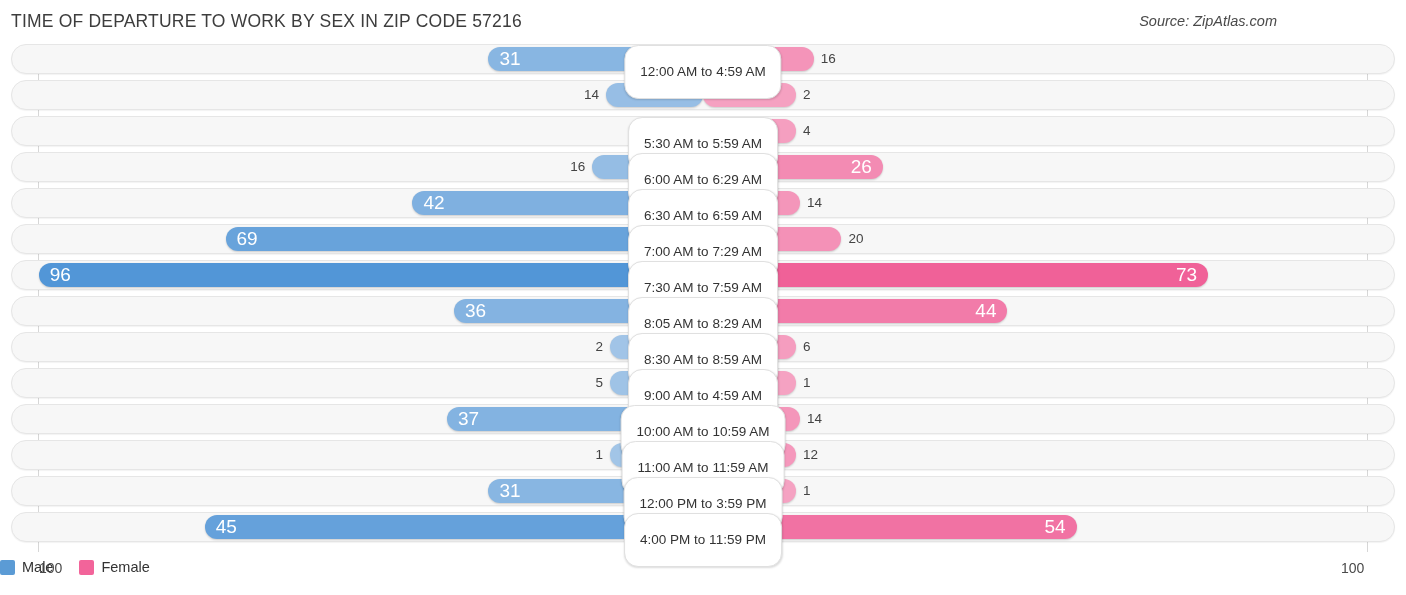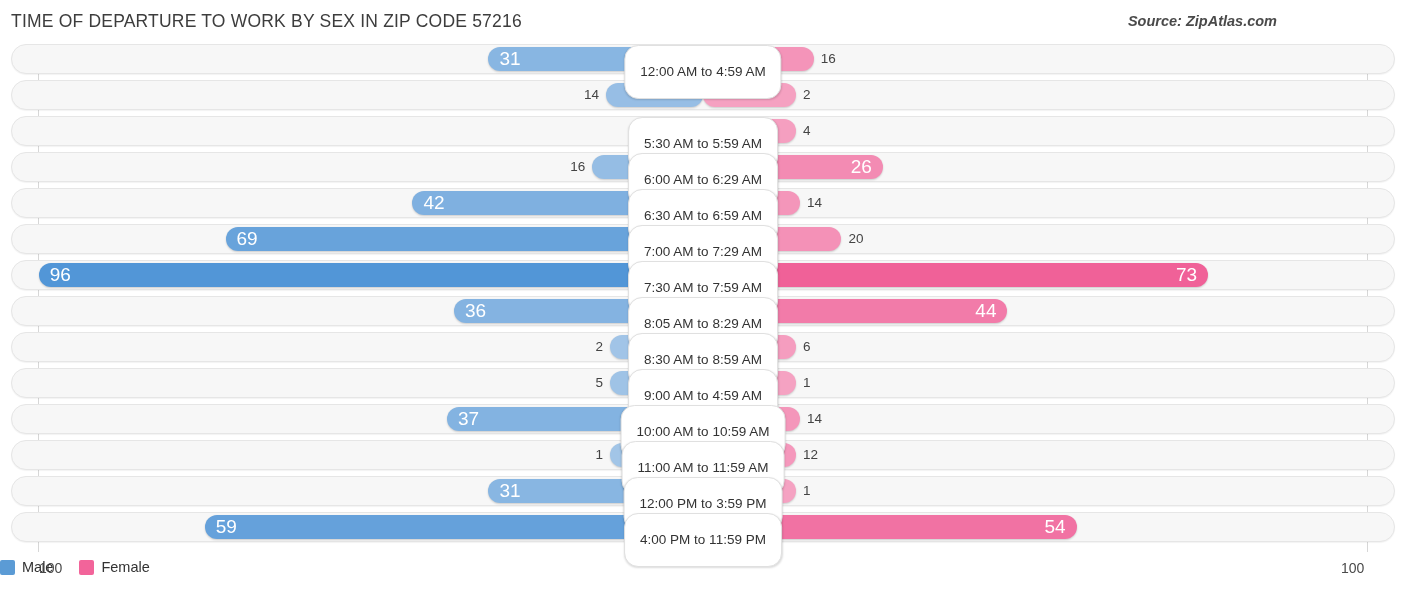--- a/index.html
+++ b/index.html
@@ -34,21 +34,20 @@
     white-space: nowrap;
   }
   .source-label {
     position: absolute;
     right: 11px;
     top: 13px;
     font-size: 14.5px;
     font-style: italic;
     color: #4a4a4a;
     white-space: nowrap;
-    font-weight: bold;
   }
 
   
   .plot {
     position: absolute;
     left: 0;
     top: 44px;
     width: 1406px;
     height: 508px;
   }
@@ -302,21 +301,21 @@
         <div class="bar bar-male" style="width: 214.52px; background: rgb(136, 182, 226);">
           <span class="inval">31</span>
         </div>
         <div class="bar bar-female" style="width: 93px; background: rgb(245, 162, 194);"></div>
         <div class="outval outval-female" style="left: 803px;">1</div>
         <div class="center-label">12:00 PM to 3:59 PM</div>
       </div>
       <div class="row">
         <div class="track"></div>
         <div class="bar bar-male" style="width: 498.24px; background: rgb(101, 161, 219);">
-          <span class="inval">59</span>
+          <span class="inval">45</span>
         </div>
         <div class="bar bar-female" style="width: 373.68px; background: rgb(241, 114, 163);">
           <span class="inval">54</span>
         </div>
         <div class="center-label">4:00 PM to 11:59 PM</div>
       </div>
     </div>
 </div>
 
 <div class="footer">

